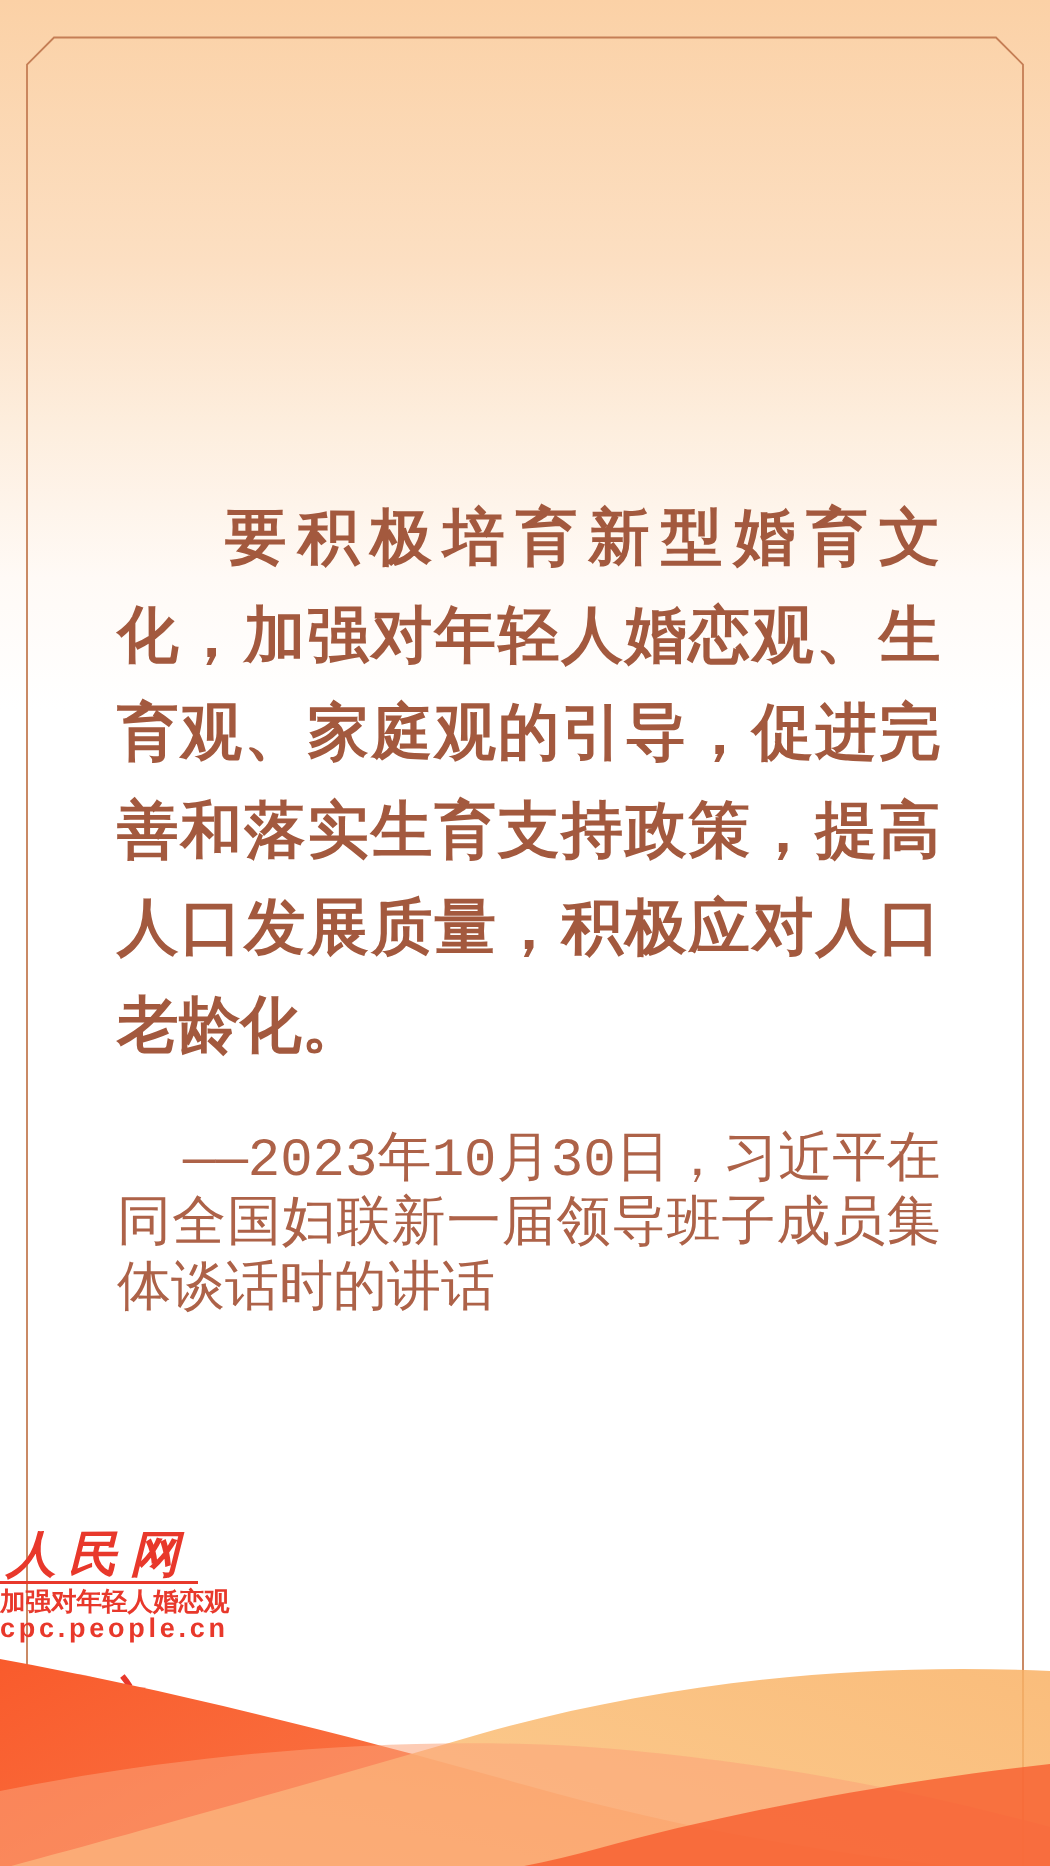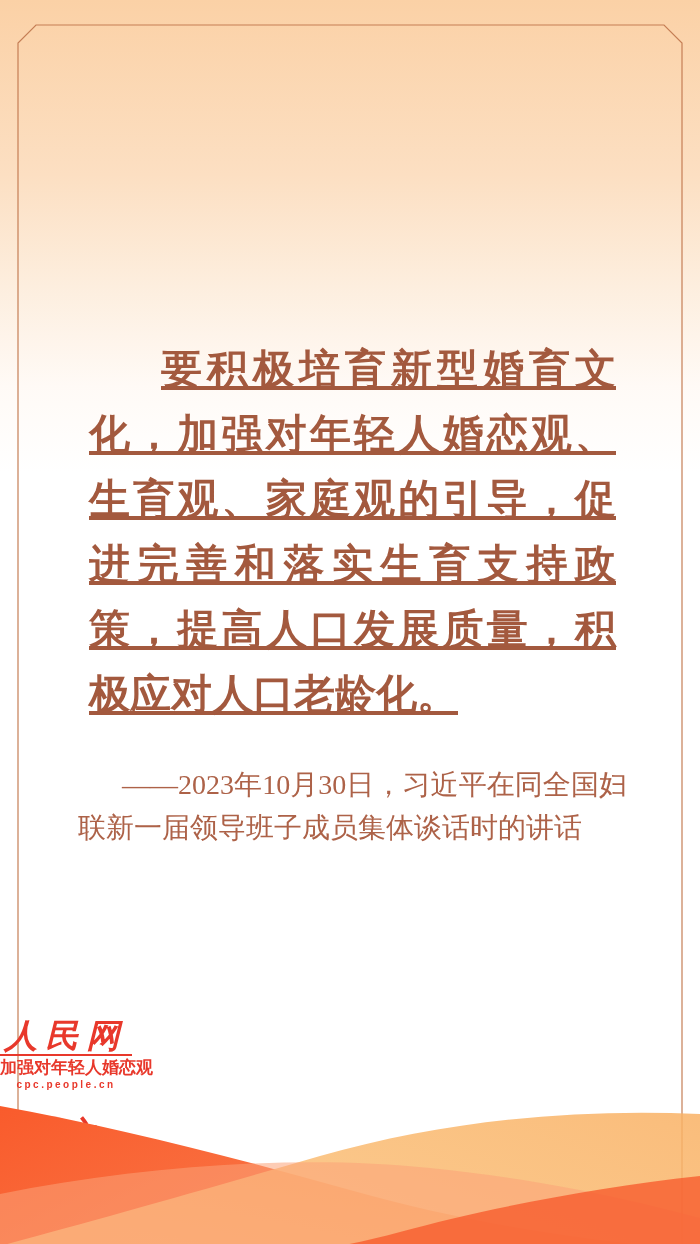--- a/index.html
+++ b/index.html
@@ -35,34 +35,33 @@
     z-index:1;
   }
   .content{
     position:absolute;
     left:78px;
     top:326px;
     width:549px;
     z-index:2;
   }
   .quote{
-    margin:11px;
+    margin:0;
     font-family:"Liberation Serif","DejaVu Serif",serif;
     font-size:41px;
     line-height:65px;
     color:var(--quote-text);
     text-align:justify;
     text-indent:72px;
     font-weight:600;
-    text-decoration:underline;
   }
   .attribution{
     margin:36px 0 0 0;
-    font-family:Liberation Serif, serif;
-    font-size:28px;
+    font-family:Liberation Mono, monospace;
+    font-size:36px;
     line-height:43px;
     color:var(--attribution-text);
     text-align:justify;
     text-indent:44px;
   }
   .logos{
     position:absolute;
     left:0;
     top:1020px;
     width:700px;
@@ -92,21 +91,21 @@
     background:var(--logo-red);
     margin:2px 0 3px 0;
   }
   .pd-site{
     font-size:17px;
     font-weight:700;
     line-height:18px;
     white-space:nowrap;
   }
   .pd-url{
-    font-size:10px;
+    font-size:18px;
     font-weight:700;
     letter-spacing:2.5px;
     line-height:14px;
     margin-top:1px;
     white-space:nowrap;
   }
   .sxz-logo{
     position:relative;
     width:108px;
     height:78px;

